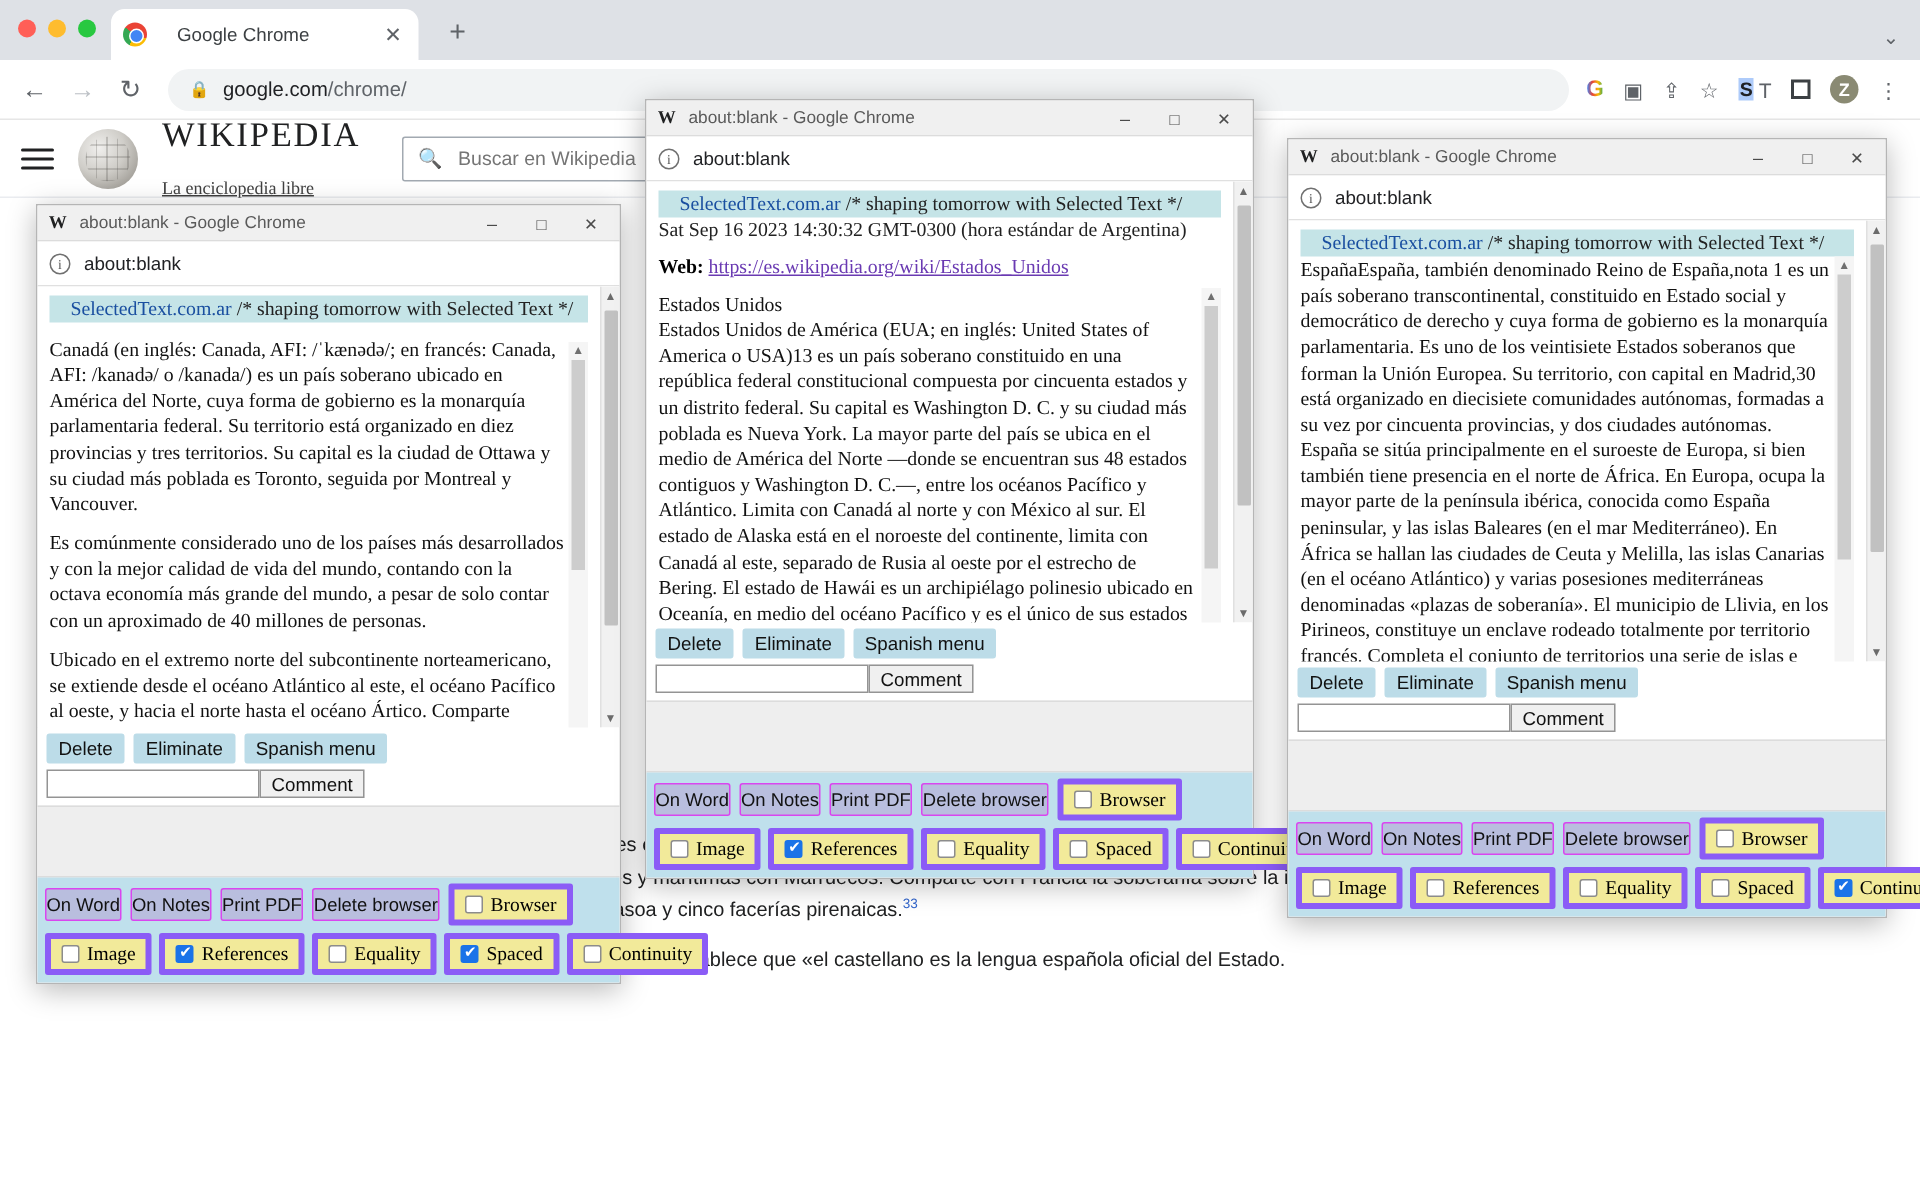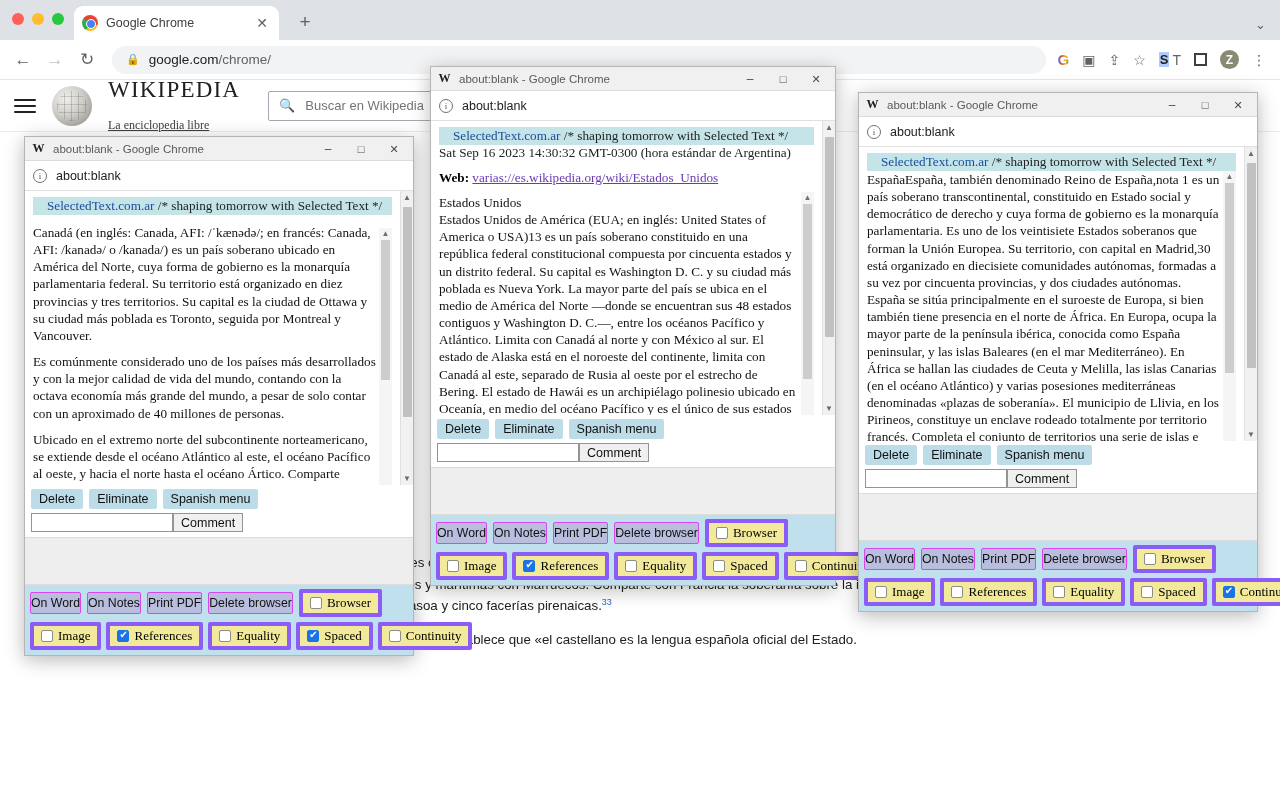--- a/index.html
+++ b/index.html
@@ -17,21 +17,21 @@
     height:40px; background:#dee1e6; position:relative;
     display:flex; align-items:flex-end; padding-left:10px;
   }
   .traffic { position:absolute; left:12px; top:13px; display:flex; gap:8px; }
   .tl { width:12px; height:12px; border-radius:50%; }
   .tl.red{background:#ff5f57;} .tl.yellow{background:#febc2e;} .tl.green{background:#28c840;}
 
   .tab {
     margin-left:64px; width:205px; height:34px; background:#fff;
     border-radius:9px 9px 0 0; display:flex; align-items:center;
-    padding:0 8px; gap:8px; position:relative;
+    padding:0 8px; gap:20px; position:relative;
   }
   .tab-favicon { width:16px; height:16px; border-radius:50%; position:relative; flex:none;
     background:conic-gradient(#ea4335 0 30%, #fbbc05 30% 58%, #34a853 58% 85%, #ea4335 85% 100%); }
   .tab-favicon::after{content:"";position:absolute;left:4px;top:4px;width:8px;height:8px;border-radius:50%;background:#4285f4;border:1px solid #fff;}
   .tab-title { font-size:12.5px; color:#3c4043; flex:1; white-space:nowrap; overflow:hidden; }
   .tab-close { font-size:14px; color:#5f6368; width:18px; text-align:center; cursor:default; }
   .newtab { font-size:19px; color:#5f6368; margin-left:14px; margin-bottom:7px; width:24px; text-align:center;}
   .tabstrip-right { position:absolute; right:14px; bottom:8px; color:#5f6368; font-size:13px; }
 
   .toolbar { height:40px; background:#fff; display:flex; align-items:center; padding:0 10px; gap:6px;
@@ -356,21 +356,21 @@
   <div class="pp-content">
     <div class="pp-scroll">
       <div class="st-banner">
         <b>SelectedText.com.ar</b>
         <span>/* shaping tomorrow with Selected Text */</span>
       </div>
       <div class="st-date">Sat Sep 16 2023 14:30:32 GMT-0300 (hora estándar de Argentina)</div>
       <div style="position:relative;">
         <p class="st-web" style="padding-right:16px;">
           <b>Web:</b>
-          <a href="#">varias://es.wikipedia.org/wiki/Estados_Unidos</a>
+          <a href="#">https://es.wikipedia.org/wiki/Estados_Unidos</a>
         </p>
         <p class="st-para" style="padding-right:16px;margin-top:8px;">Estados Unidos</p>
         <p class="st-para tight" style="padding-right:16px;">Estados Unidos de América (EUA; en inglés: United States of America o USA)13 es un país soberano constituido en una república federal constitucional compuesta por cincuenta estados y un distrito federal. Su capital es Washington D. C. y su ciudad más poblada es Nueva York. La mayor parte del país se ubica en el medio de América del Norte —donde se encuentran sus 48 estados contiguos y Washington D. C.—, entre los océanos Pacífico y Atlántico. Limita con Canadá al norte y con México al sur. El estado de Alaska está en el noroeste del continente, limita con Canadá al este, separado de Rusia al oeste por el estrecho de Bering. El estado de Hawái es un archipiélago polinesio ubicado en Oceanía, en medio del océano Pacífico y es el único de sus estados que no se encuentra en América. El país posee en el mar Caribe y</p>
         <div class="inner-scroll" style="right:0;top:22px;height:282px;">
           <div class="iarrow" style="top:0;">▲</div>
           <div class="ithumb" style="top:12px;height:175px;"></div>
 
         </div>
       </div>
     </div>

